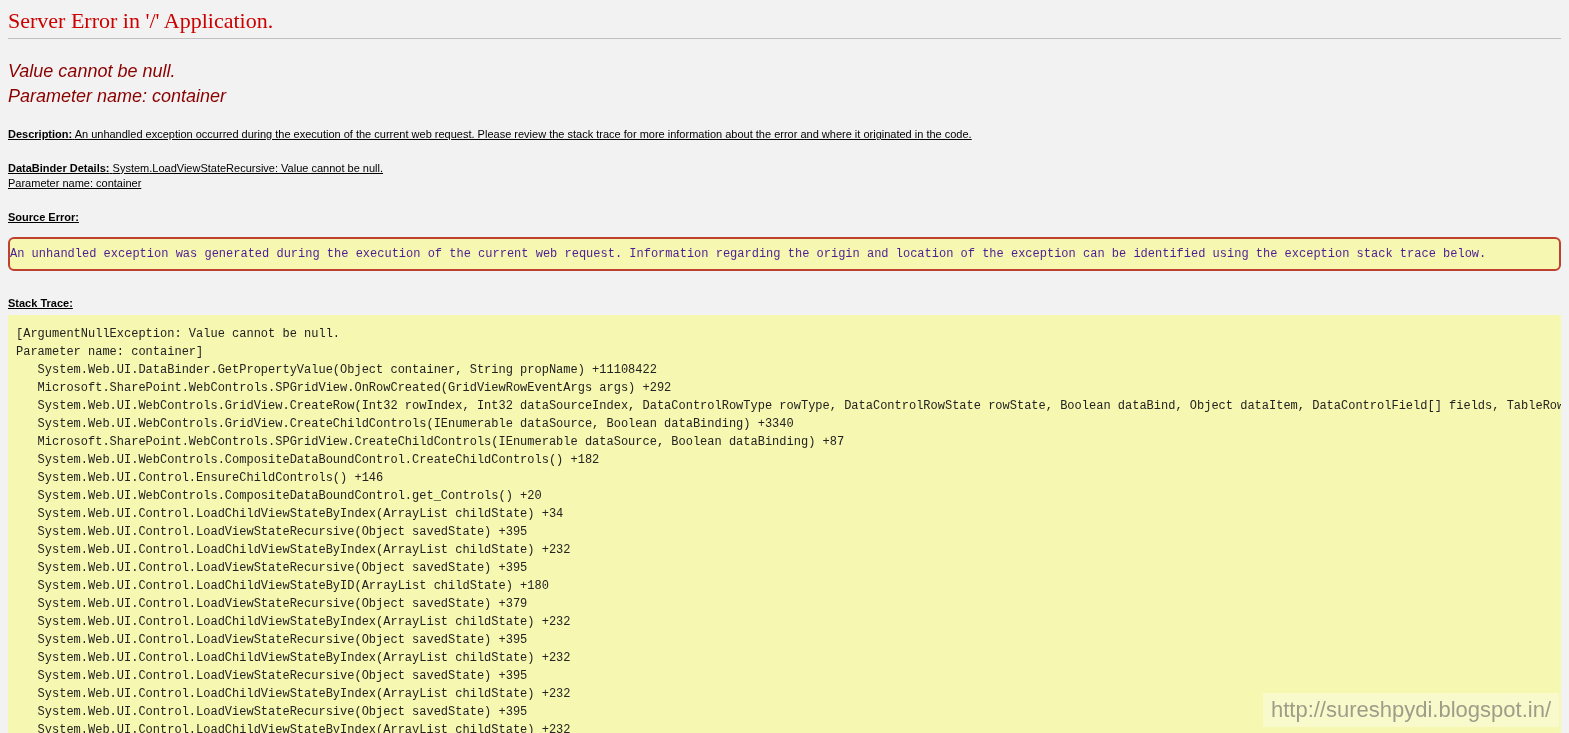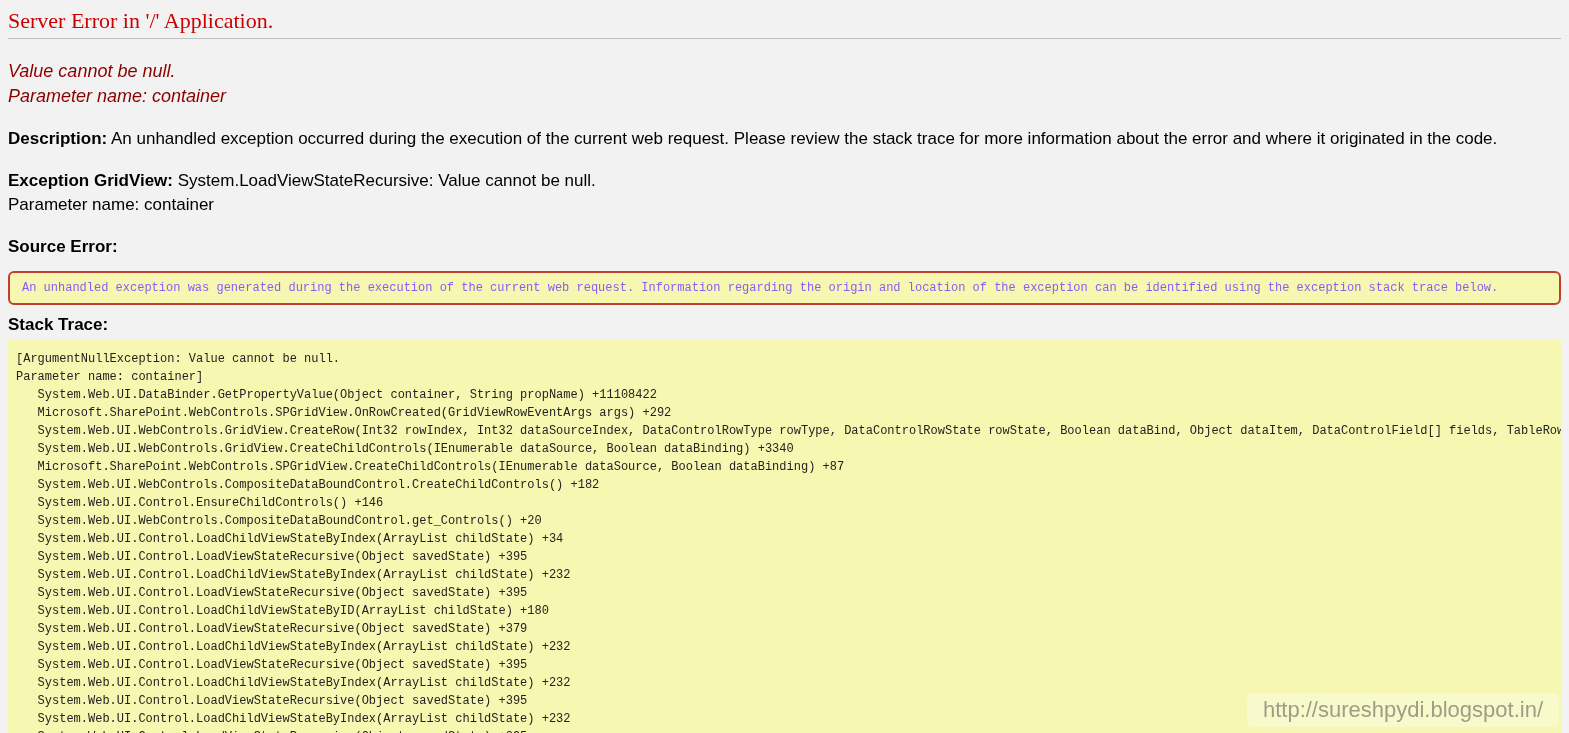--- a/index.html
+++ b/index.html
@@ -23,36 +23,37 @@
       font-family: Verdana, Arial, sans-serif;
       font-size: 18px;
       font-style: italic;
       font-weight: normal;
       color: #8b0000;
       margin: 20px 0 4px 0;
       line-height: 1.4;
     }
     .section {
       margin: 18px 0;
-      font-size: 17px;
+      font-size: 11px;
       line-height: 1.4;
+      text-decoration: underline;
     }
     .label {
       font-weight: bold;
     }
     .source-error-box {
       background-color: #f6f7b0;
       border: 2px solid #c04030;
       border-radius: 6px;
-      padding: 6px 12px;
+      padding: 6px 0;
       font-family: Consolas, "Courier New", monospace;
       font-size: 12px;
       line-height: 1.5;
-      color: #8b5cf6;
-      margin: 4px 0 8px 0;
+      color: #4c1d95;
+      margin: 4px 0 25px 0;
       white-space: normal;
     }
     .stack-trace-box {
       background-color: #f6f7b0;
       padding: 10px 8px;
       font-family: Consolas, "Courier New", monospace;
       font-size: 12px;
       line-height: 1.5;
       color: #222;
       margin: 4px 0 0 0;
@@ -60,42 +61,41 @@
       overflow-x: hidden;
     }
     .watermark {
       position: fixed;
       right: 10px;
       bottom: 6px;
       font-family: Arial, sans-serif;
       font-size: 22px;
       color: rgba(80, 80, 80, 0.55);
       background: rgba(255,255,255,0.35);
-      padding: 4px 16px;
+      padding: 4px 8px;
       pointer-events: none;
-      border-radius: 6px;
     }
   </style>
 </head>
 <body>
 
 <h1 class="title">Server Error in '/' Application.</h1>
 
 <h2 class="subtitle">
   <span>Value cannot be null.</span><br>
   <span>Parameter name: container</span>
 </h2>
 
 <div class="section">
   <span class="label">Description:</span>
   <span>An unhandled exception occurred during the execution of the current web request. Please review the stack trace for more information about the error and where it originated in the code.</span>
 </div>
 
 <div class="section">
-  <span class="label">Exception GridView:</span>
+  <span class="label">DataBinder Details:</span>
   <span>System.LoadViewStateRecursive: Value cannot be null.</span><br>
   <span>Parameter name: container</span>
 </div>
 
 <div class="section" style="margin-bottom:12px;">
   <span class="label">Source Error:</span>
 </div>
 
 <div class="source-error-box">An unhandled exception was generated during the execution of the current web request. Information regarding the origin and location of the exception can be identified using the exception stack trace below.</div>
 

